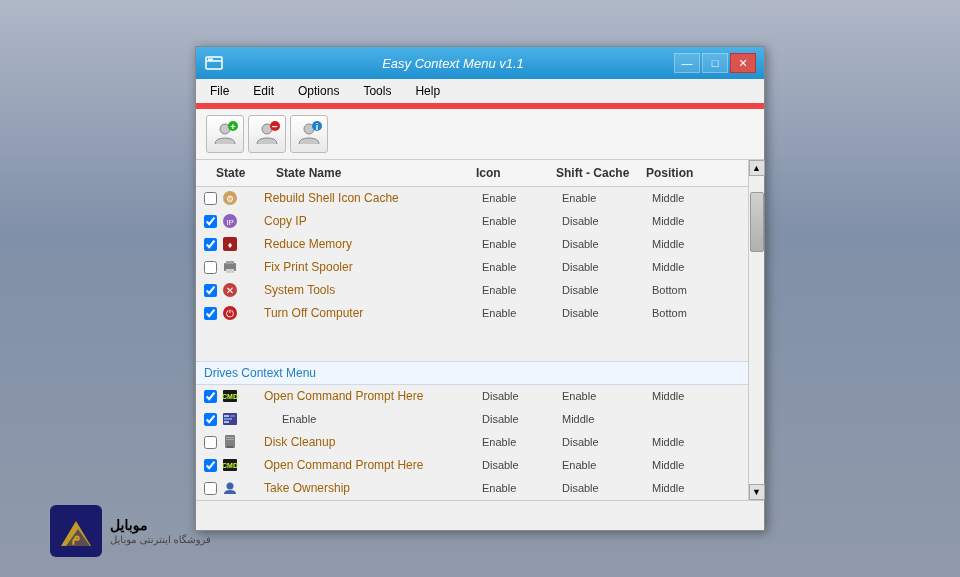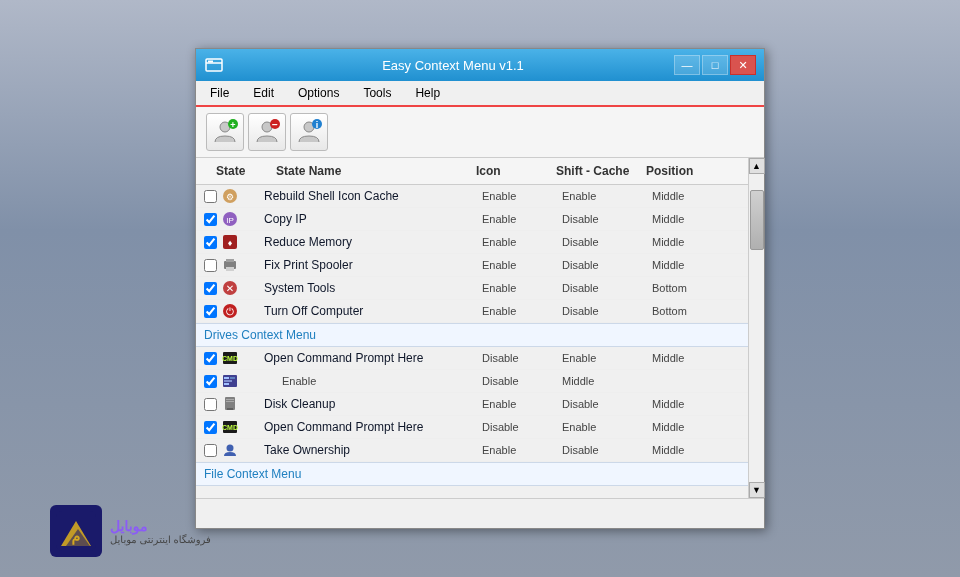--- a/index.html
+++ b/index.html
@@ -37,20 +37,21 @@
       margin-right: 8px;
       display: flex;
       align-items: center;
       justify-content: center;
     }
     .title-bar-title {
       flex: 1;
       text-align: center;
       font-size: 13px;
       font-weight: normal;
+      font-style: italic;
     }
     .title-bar-buttons {
       display: flex;
       gap: 2px;
     }
     .tb-btn {
       width: 26px;
       height: 20px;
       display: flex;
       align-items: center;
@@ -62,21 +63,21 @@
       border: 1px solid rgba(255,255,255,0.3);
     }
     .tb-btn.close {
       background: #d9534f;
       border-color: #c9302c;
     }
 
     
     .menu-bar {
       background: #f0f0f0;
-      border-bottom: 2px solid #ef4444;
+      border-bottom: 6px solid #ef4444;
       padding: 3px 8px;
       display: flex;
       gap: 12px;
     }
     .menu-item {
       padding: 2px 6px;
       cursor: pointer;
       font-size: 12px;
       color: #000;
     }
@@ -114,20 +115,21 @@
     }
     .table-header span { padding: 2px 0; }
 
     .section-header {
       background: #f0f6ff;
       padding: 4px 8px;
       color: #2080c0;
       font-size: 12px;
       border-top: 1px solid #ccd8e8;
       border-bottom: 1px solid #ccd8e8;
+      margin-top: 36px;
     }
 
     .table-row {
       display: grid;
       grid-template-columns: 60px 200px 80px 90px 80px;
       padding: 2px 8px;
       align-items: center;
       border-bottom: 1px solid #eee;
       min-height: 22px;
     }
@@ -142,21 +144,21 @@
       height: 13px;
     }
     .row-icon {
       width: 18px;
       height: 18px;
       display: flex;
       align-items: center;
       justify-content: center;
       font-size: 14px;
     }
-    .row-name { font-size: 12px; color: #0f172a; }
+    .row-name { font-size: 12px; color: #a16207; }
     .row-cell { font-size: 11px; color: #444; margin-left: 18px; }
 
     
     .content-wrapper {
       display: flex;
     }
     .content-scroll {
       flex: 1;
       overflow-y: auto;
     }
@@ -218,22 +220,23 @@
       color: #e8c830;
       font-size: 22px;
       font-weight: bold;
     }
     .brand-text {
       display: flex;
       flex-direction: column;
     }
     .brand-name {
       font-size: 14px;
-      color: #8b5cf6;
+      color: #000000;
       font-weight: bold;
+      font-family: Liberation Serif, serif;
     }
     .brand-sub {
       font-size: 10px;
       color: #444;
     }
   </style>
 </head>
 <body>
 
 <div class="window">

